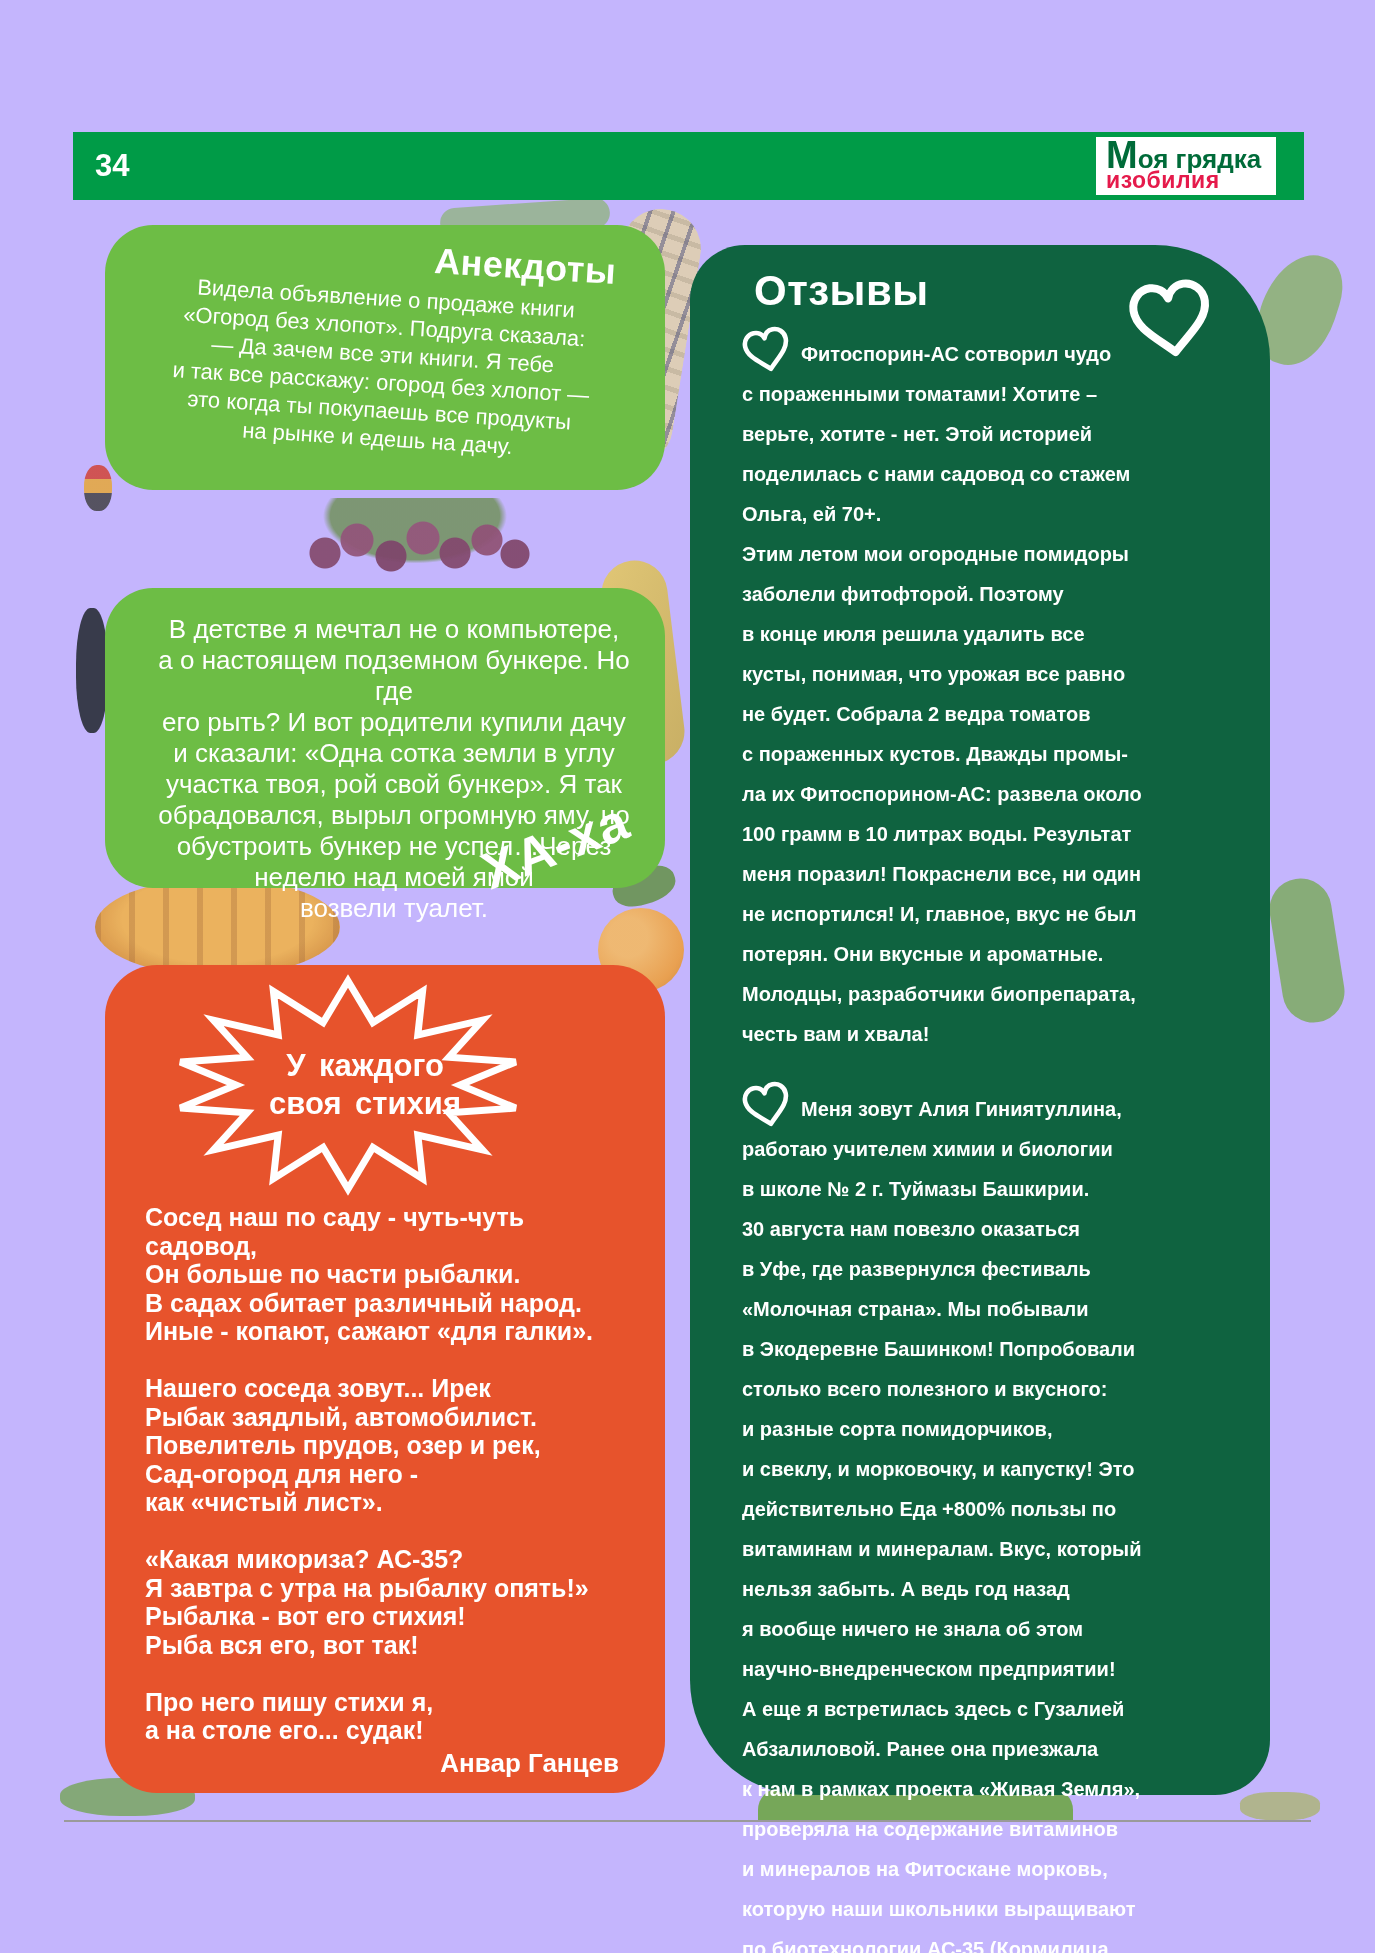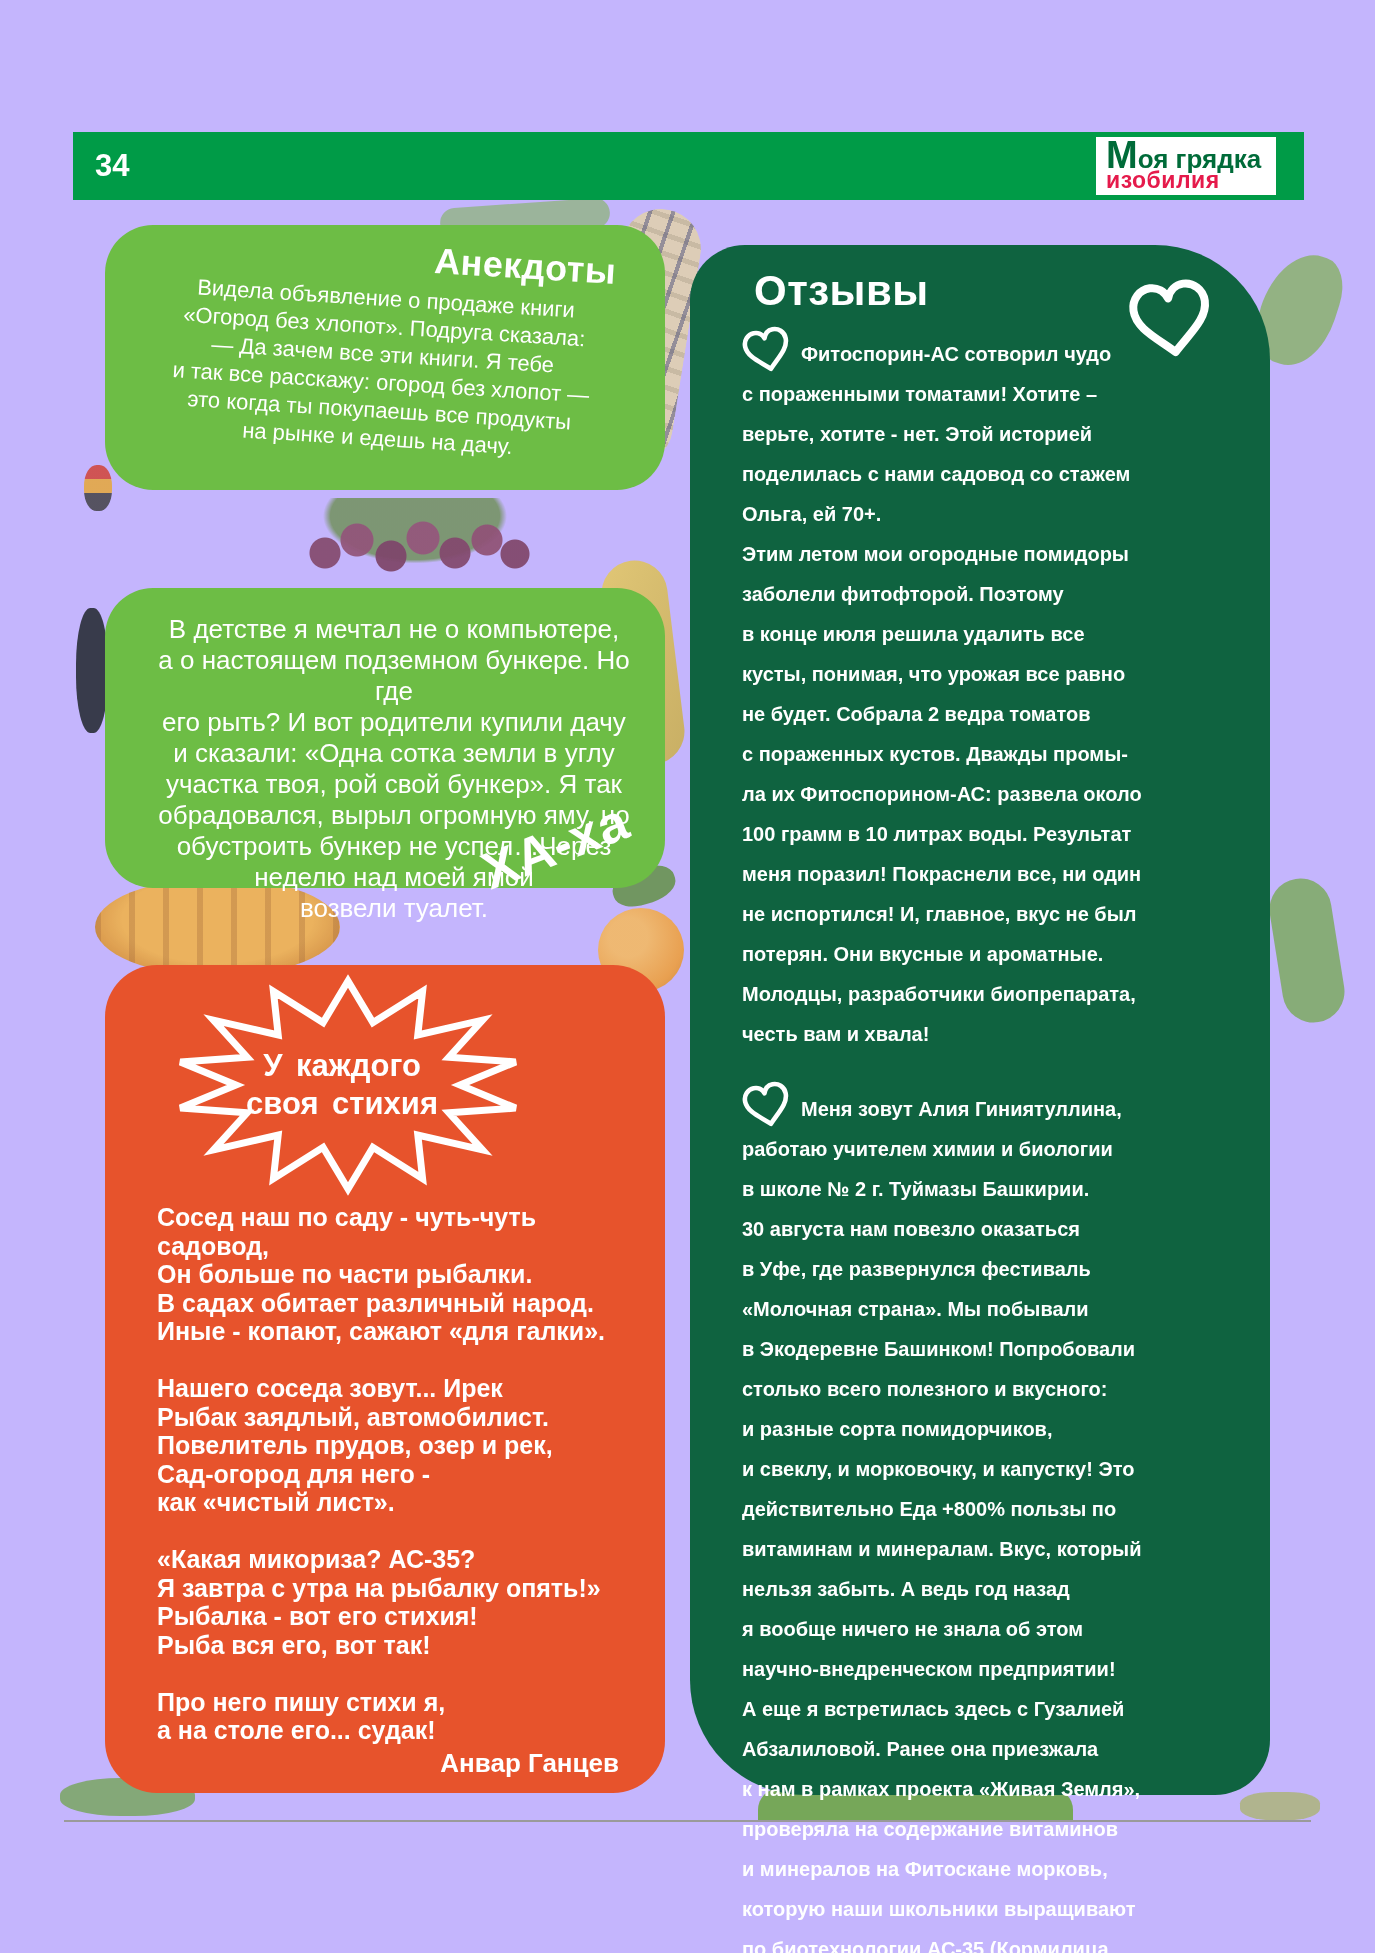--- a/index.html
+++ b/index.html
@@ -68,24 +68,24 @@
   .joke2{margin:2px;padding:24px 26px 0 44px;font-size:26px;line-height:31px;text-align:center;}
   .laugh{position:absolute;right:34px;bottom:12px;font-size:52px;font-weight:bold;
     transform:rotate(-21deg);letter-spacing:1px;}
 
   
   .poem-box{position:absolute;left:105px;top:965px;width:560px;height:828px;
     background:#e7532c;border-radius:52px;color:#fff;box-sizing:border-box;}
   .star-wrap{position:absolute;left:63px;top:8px;width:360px;height:224px;}
   .star-wrap svg{display:block;width:100%;height:100%;overflow:visible;}
   .star-wrap polygon{fill:none;stroke:#fff;stroke-width:7;}
-  .star-text{position:absolute;left:57px;top:8px;width:360px;height:224px;
+  .star-text{position:absolute;left:80px;top:8px;width:360px;height:224px;
     display:flex;align-items:center;justify-content:center;text-align:center;
     font-size:31px;line-height:38px;font-weight:bold;word-spacing:5px;}
-  .poem-text{position:absolute;left:52px;top:238px;right:38px;
+  .poem-text{position:absolute;left:40px;top:238px;right:38px;
     font-size:25px;line-height:28.5px;font-weight:bold;}
   .poem-signature{position:absolute;right:46px;bottom:14px;font-size:26px;font-weight:bold;text-align:center;}
 
   
   .reviews-box{position:absolute;left:690px;top:245px;width:580px;height:1550px;
     background:#0f6340;color:#fff;box-sizing:border-box;
     border-radius:55px 115px 55px 115px;}
   .reviews-title{margin:22px 0 4px 64px;font-size:42px;font-weight:bold;letter-spacing:.5px;}
   .heart{stroke:#fff;fill:none;stroke-width:3;stroke-linejoin:round;stroke-linecap:round;}
   .big-heart{position:absolute;top:34px;right:56px;width:86px;height:80px;transform:rotate(-8deg);}

